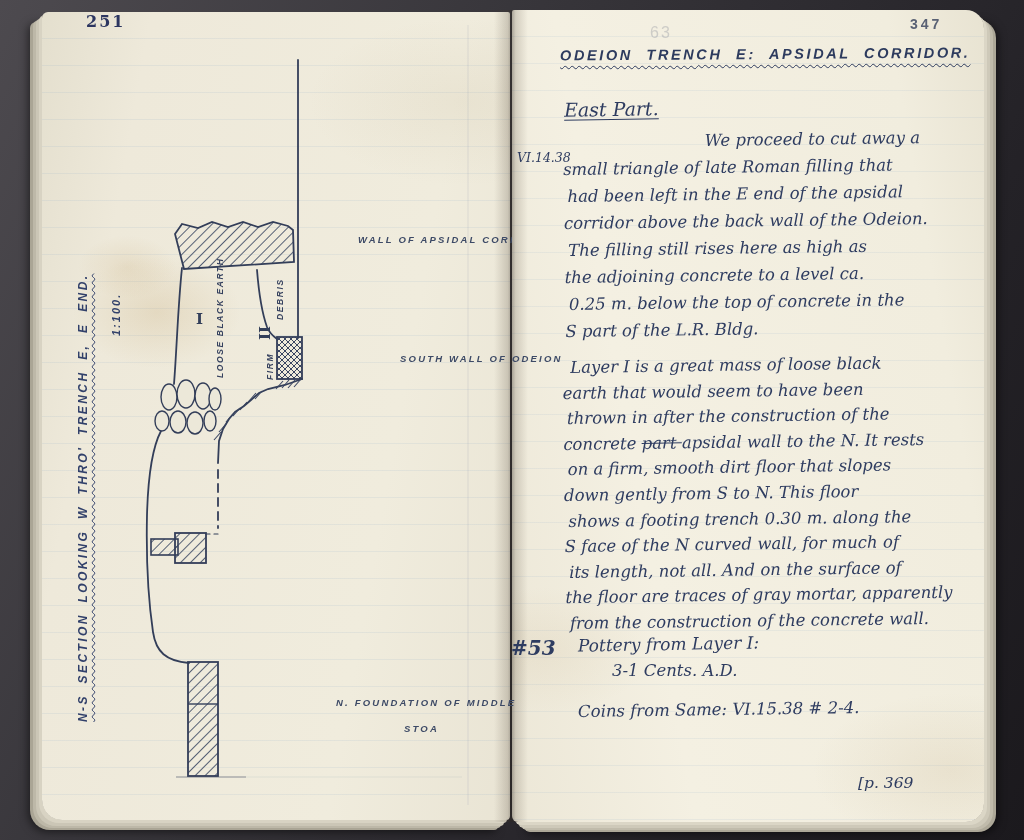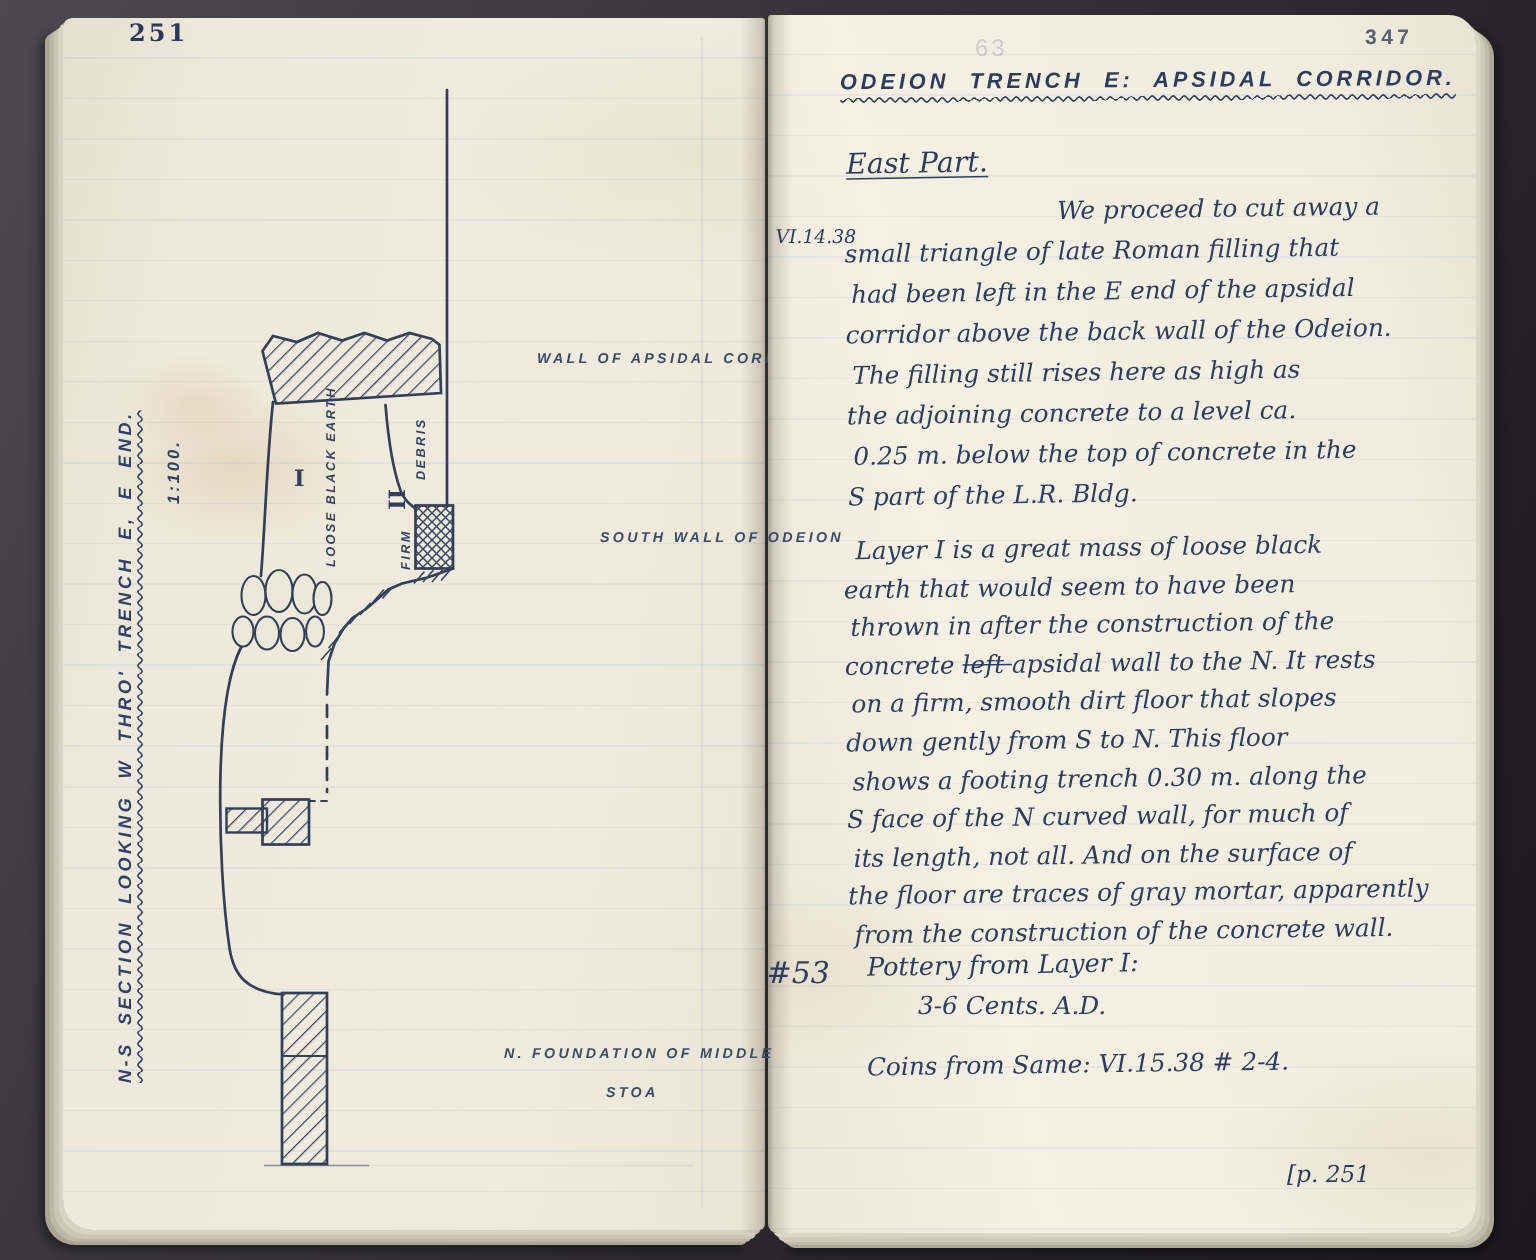--- a/index.html
+++ b/index.html
@@ -71,21 +71,21 @@
 
   .para{line-height:27px;font-size:16.5px;width:445px;transform:rotate(-0.8deg);}
   .p1{left:556px;top:126px;}
   .p2{left:556px;top:352px;line-height:25.6px;}
   .hw-line{padding-left:12px;white-space:nowrap;}
   .p1 .hw-line:first-child{padding-left:150px;}
   .p2 .hw-line:first-child{padding-left:16px;}
   .hw-line:nth-child(2n){padding-left:8px;}
   .struck{text-decoration:line-through;}
 
-  .find-number{left:511px;top:636px;font-size:20px;font-weight:normal;text-align:right;}
+  .find-number{left:511px;top:636px;font-size:20px;font-weight:bold;text-align:right;}
   .find-line1{left:578px;top:634px;font-size:17px;transform:rotate(-1deg);}
   .find-line2{left:612px;top:661px;font-size:16.5px;}
   .coins-line{left:578px;top:700px;font-size:16.5px;transform:rotate(-0.8deg);}
   .footer-ref{left:858px;top:774px;font-size:15.5px;}
 
   .lab-wall{left:358px;top:234px;width:154px;overflow:hidden;}
   .lab-south{left:352px;top:353px;margin-left:48px;}
   .lab-found1{left:336px;top:697px;}
   .lab-found2{left:404px;top:723px;}
   .lay1-num{left:196px;top:310px;}
@@ -214,29 +214,29 @@
         <div class="hw-line"><span>corridor above the back wall of the Odeion.</span></div>
         <div class="hw-line"><span>The filling still rises here as high as</span></div>
         <div class="hw-line"><span>the adjoining concrete to a level ca.</span></div>
         <div class="hw-line"><span>0.25 m. below the top of concrete in the</span></div>
         <div class="hw-line"><span>S part of the L.R. Bldg.</span></div>
       </div>
     <div class="para p2 hw">
         <div class="hw-line"><span>Layer I is a great mass of loose black</span></div>
         <div class="hw-line"><span>earth that would seem to have been</span></div>
         <div class="hw-line"><span>thrown in after the construction of the</span></div>
-        <div class="hw-line"><span>concrete </span><span class="struck">left </span><span> apsidal wall to the N. It rests</span></div>
+        <div class="hw-line"><span>concrete </span><span class="struck">part </span><span> apsidal wall to the N. It rests</span></div>
         <div class="hw-line"><span>on a firm, smooth dirt floor that slopes</span></div>
         <div class="hw-line"><span>down gently from S to N. This floor</span></div>
         <div class="hw-line"><span>shows a footing trench 0.30 m. along the</span></div>
         <div class="hw-line"><span>S face of the N curved wall, for much of</span></div>
         <div class="hw-line"><span>its length, not all. And on the surface of</span></div>
         <div class="hw-line"><span>the floor are traces of gray mortar, apparently</span></div>
         <div class="hw-line"><span>from the construction of the concrete wall.</span></div>
       </div>
 
     <div class="find-number hw">#53</div>
     <div class="find-line1 hw">Pottery from Layer I:</div>
-    <div class="find-line2 hw">3-6 Cents. A.D.</div>
+    <div class="find-line2 hw">3-1 Cents. A.D.</div>
     <div class="coins-line hw">Coins from Same: VI.15.38 # 2-4.</div>
-    <div class="footer-ref hw">[p. 251</div>
+    <div class="footer-ref hw">[p. 369</div>
   </div>
 </div>
 
 </body></html>

